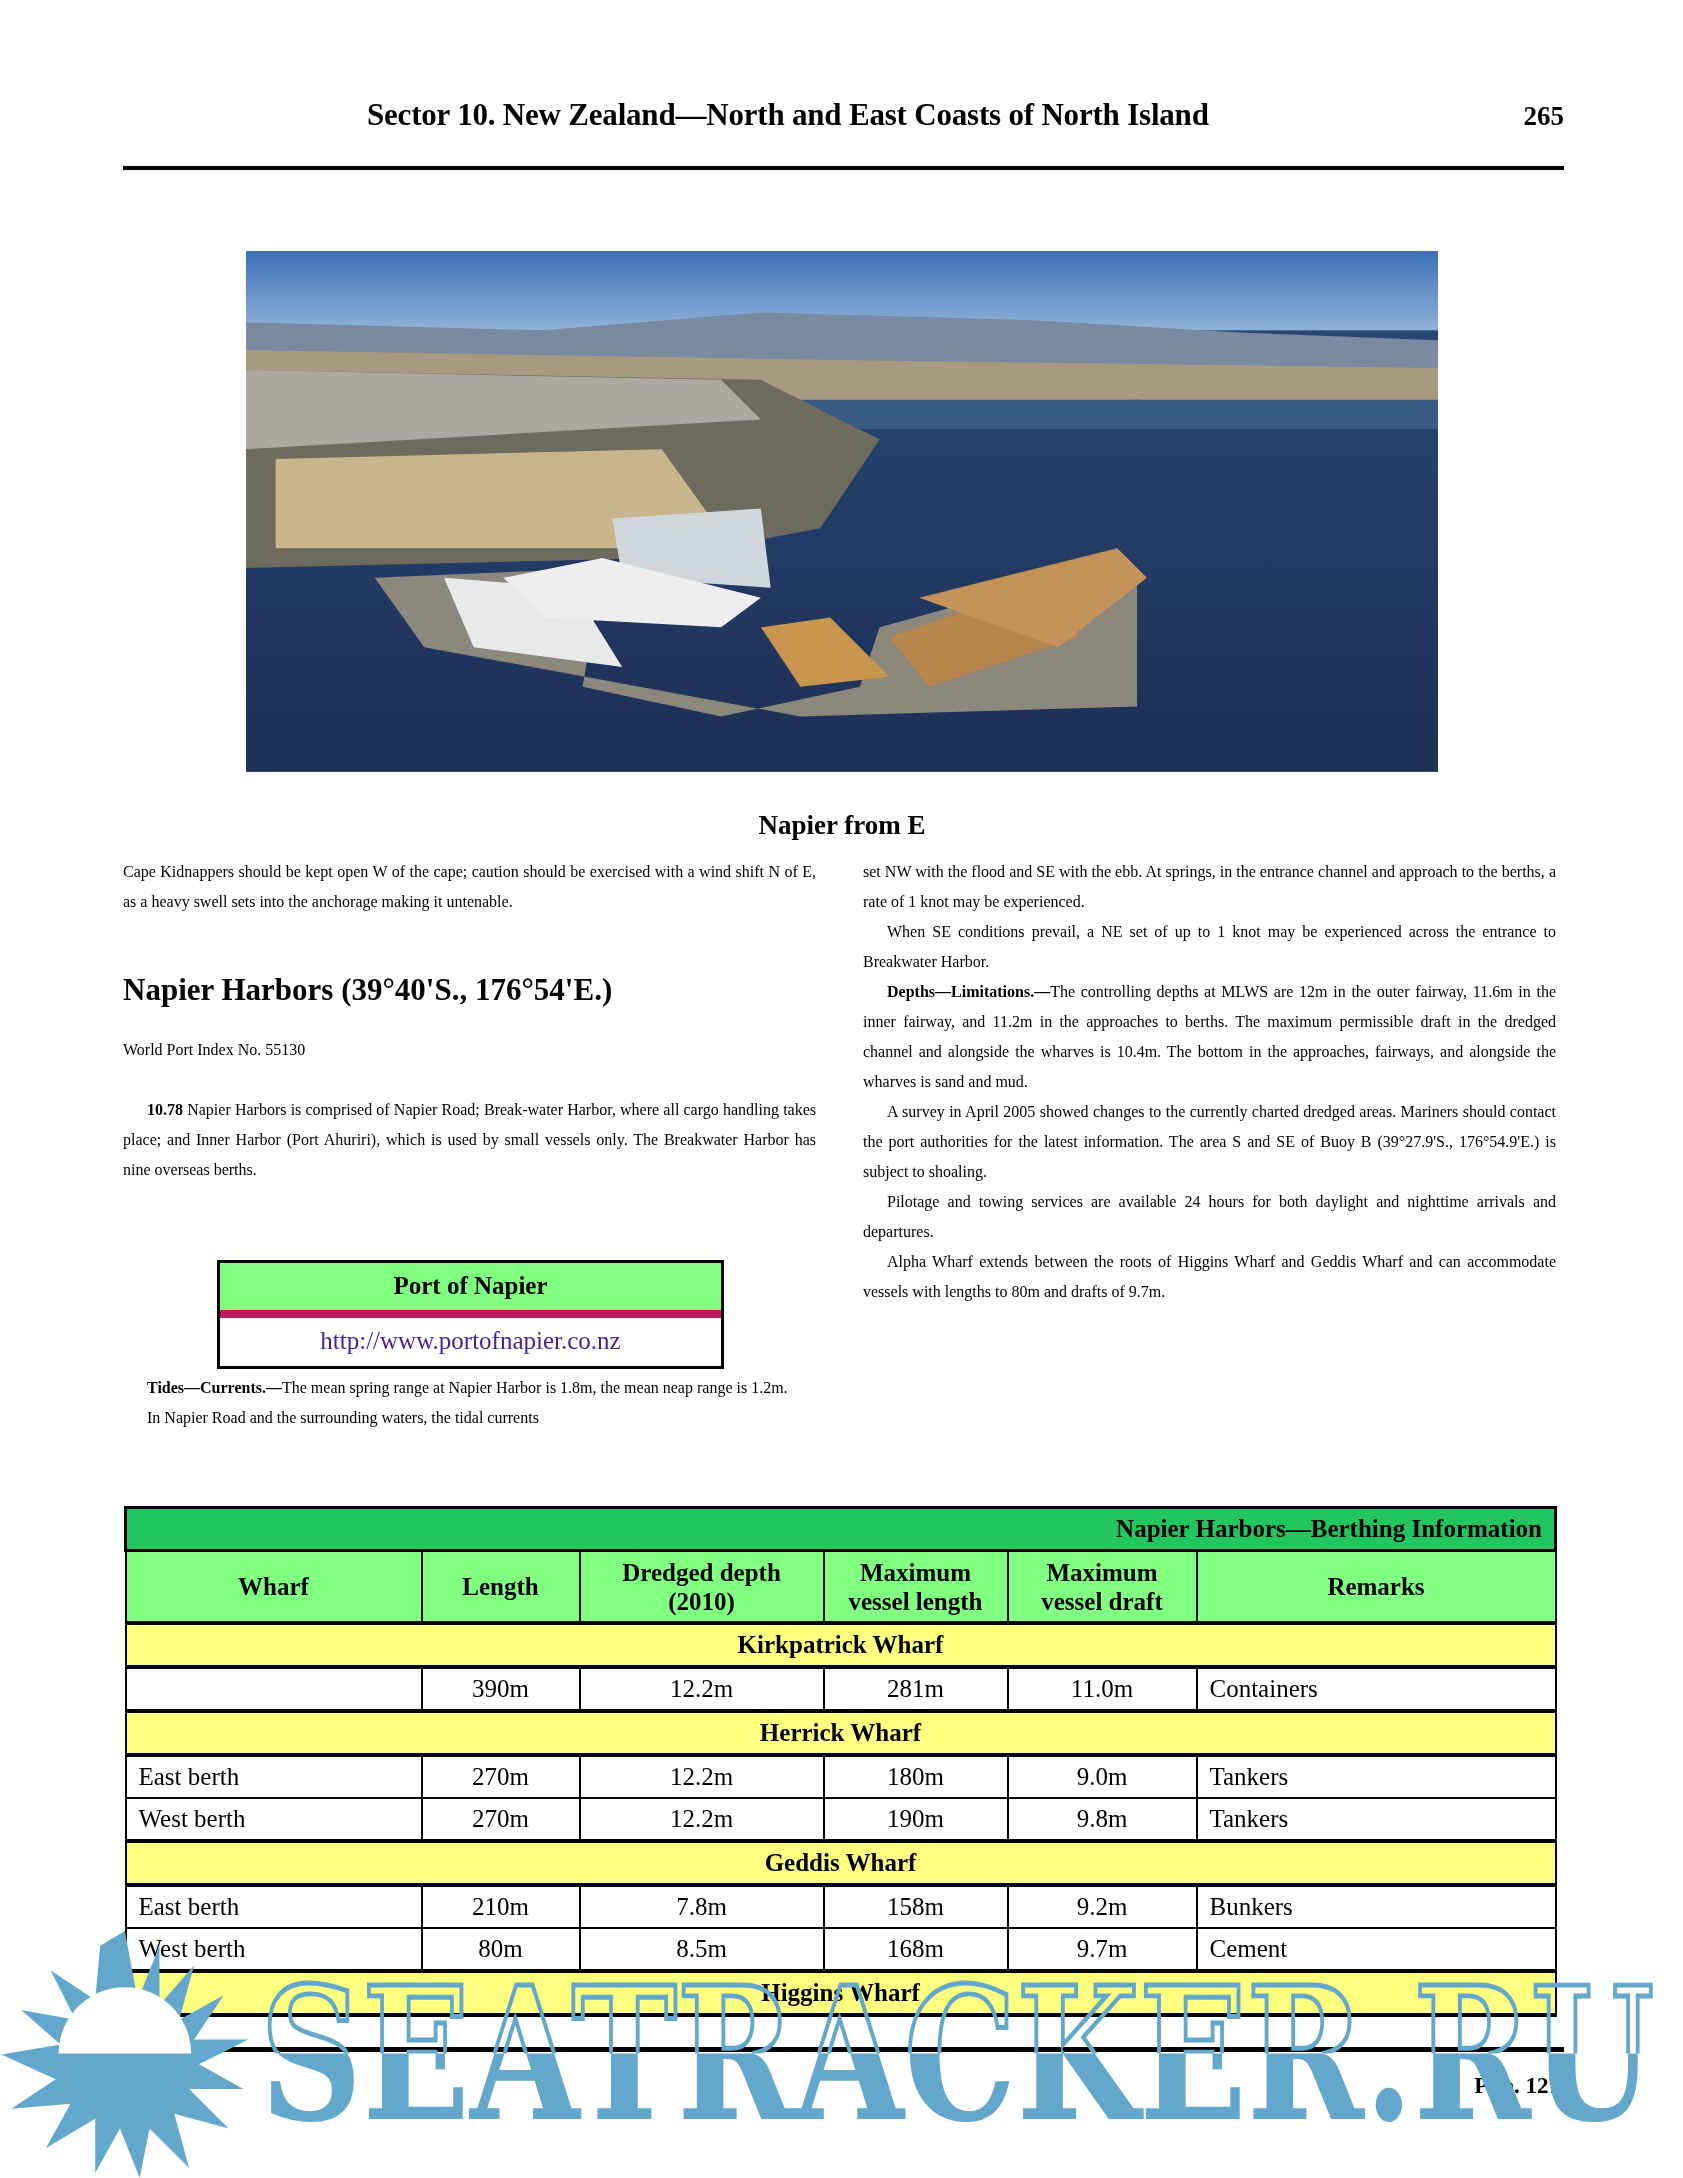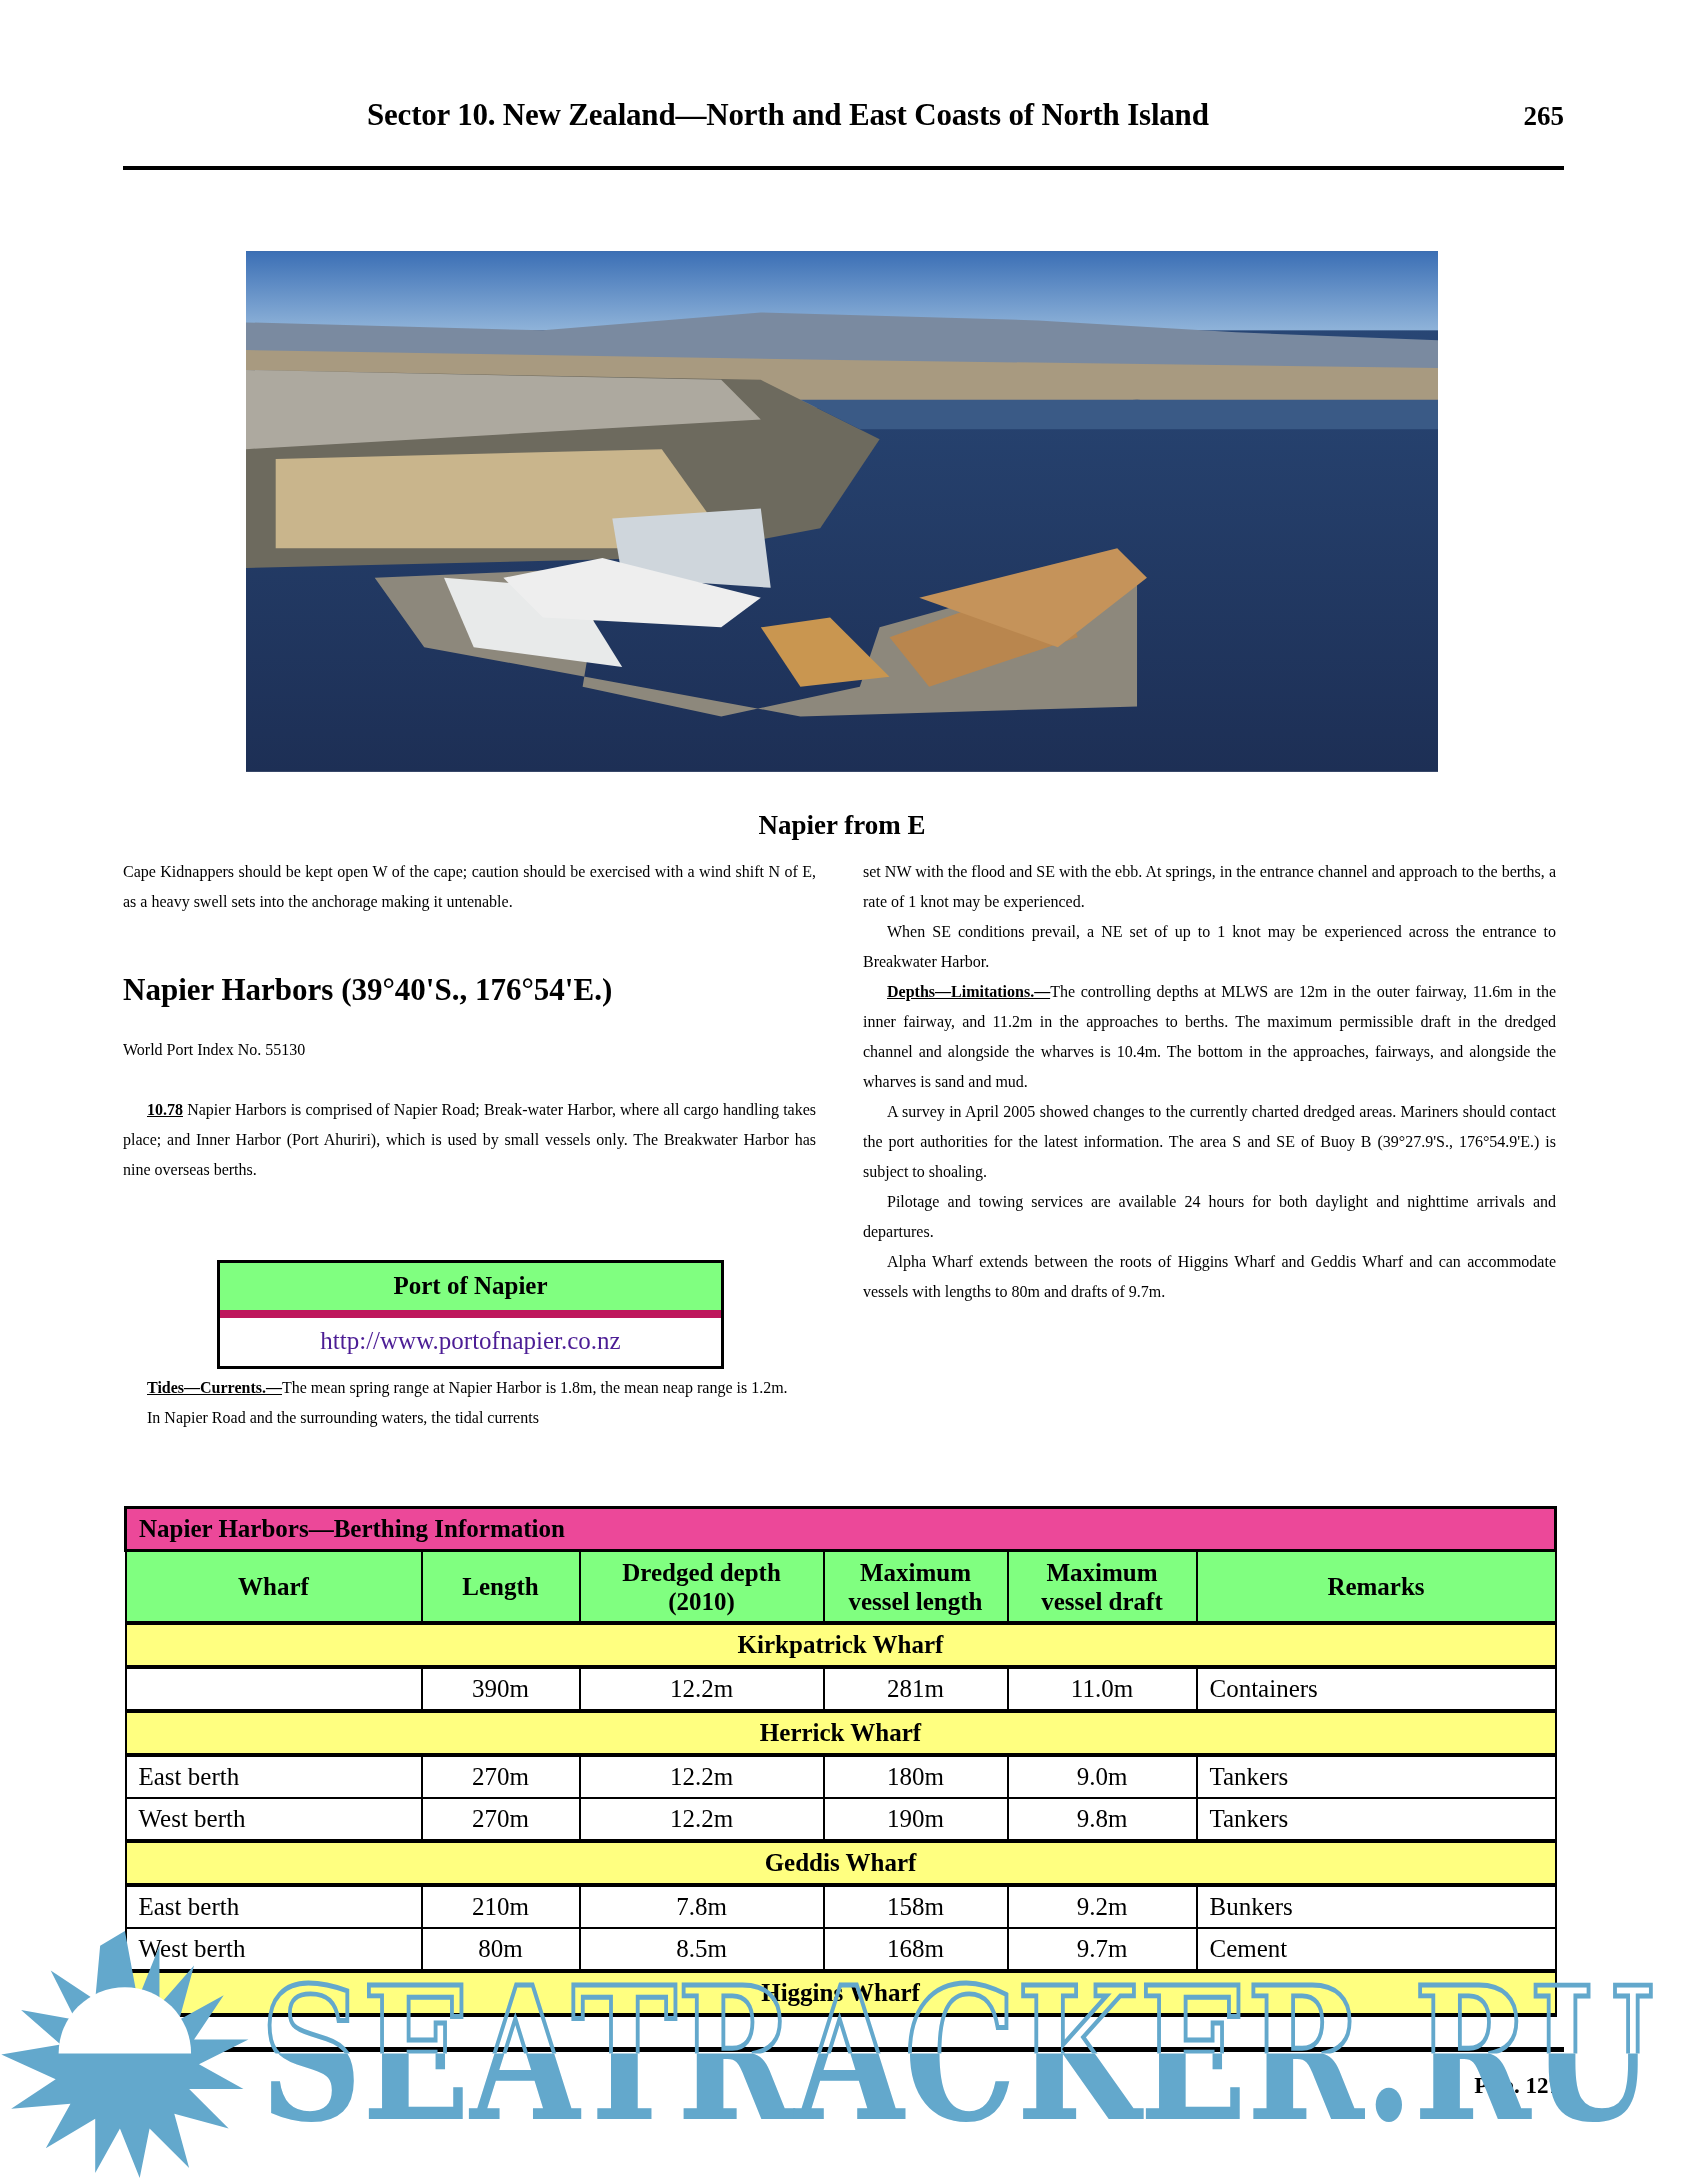--- a/index.html
+++ b/index.html
@@ -11,27 +11,27 @@
   .page-number { position: absolute; right: 0; top: 4px; font-size: 27px; font-weight: bold; }
   .rule-top { left: 123px; width: 1441px; top: 166px; height: 4px; background: #000; }
   .photo { left: 246px; top: 251px; width: 1192px; height: 521px; overflow: hidden; }
   .caption { left: 246px; width: 1192px; top: 810px; text-align: center; font-size: 27px; font-weight: bold; }
   .col { font-size: 16px; line-height: 30px; text-align: justify; }
   .col-left { left: 123px; width: 693px; }
   .col-right { left: 863px; width: 693px; }
   .p { margin: 0; }
   .indent { text-indent: 24px; }
   .heading { font-size: 31px; font-weight: bold; line-height: 36px; }
-  .bold { font-weight: bold; text-decoration: underline; }
+  .bold { font-weight: bold; }
   .port-box { left: 217px; top: 1260px; width: 501px; border: 3px solid #000; }
   .port-box .pb-head { background: #80ff80; text-align: center; font-weight: bold; font-size: 25px; height: 47px; line-height: 46px; border-bottom: 8px solid #be185d; }
   .port-box .pb-link { text-align: center; font-size: 25px; height: 48px; line-height: 46px; color: #4c1d95; }
   table.berth { position: absolute; left: 124px; top: 1506px; width: 1433px; border-collapse: collapse; font-size: 25px; }
   table.berth td, table.berth th { border: 2px solid #000; padding: 0 12px; }
-  table.berth .title-row th { background: #ec4899; height: 40px; text-align: left; font-weight: bold; border-width: 3px; }
+  table.berth .title-row th { background: #22c55e; height: 40px; text-align: right; font-weight: bold; border-width: 3px; }
   table.berth .head-row th { background: #80ff80; height: 69px; text-align: center; font-weight: bold; line-height: 29px; border-bottom-width: 3px; }
   table.berth .group-row td { background: #ffff80; height: 40px; text-align: center; font-weight: bold; border-top-width: 4px; border-bottom-width: 4px; margin-left: 12px; }
   table.berth .data-row td { height: 40px; text-align: center; }
   table.berth .data-row td.left { text-align: left; }
   .rule-bottom { left: 123px; width: 1441px; top: 2047px; height: 5px; background: #000; }
   .pub { right: 123px; top: 2073px; font-size: 23px; font-weight: bold; }
   .wm { position: absolute; left: 0; top: 1921px; width: 1683px; height: 257px; pointer-events: none; }
 </style>
 </head>
 <body>

